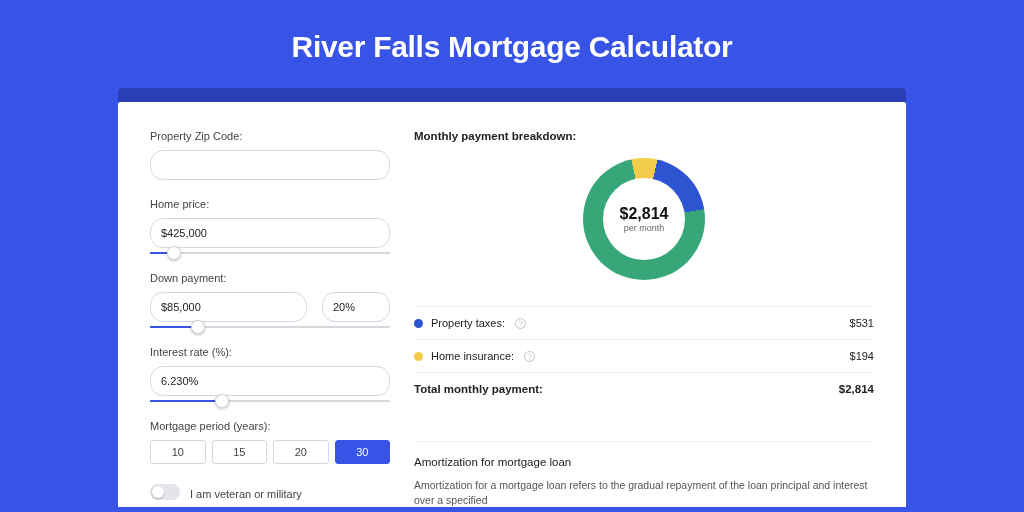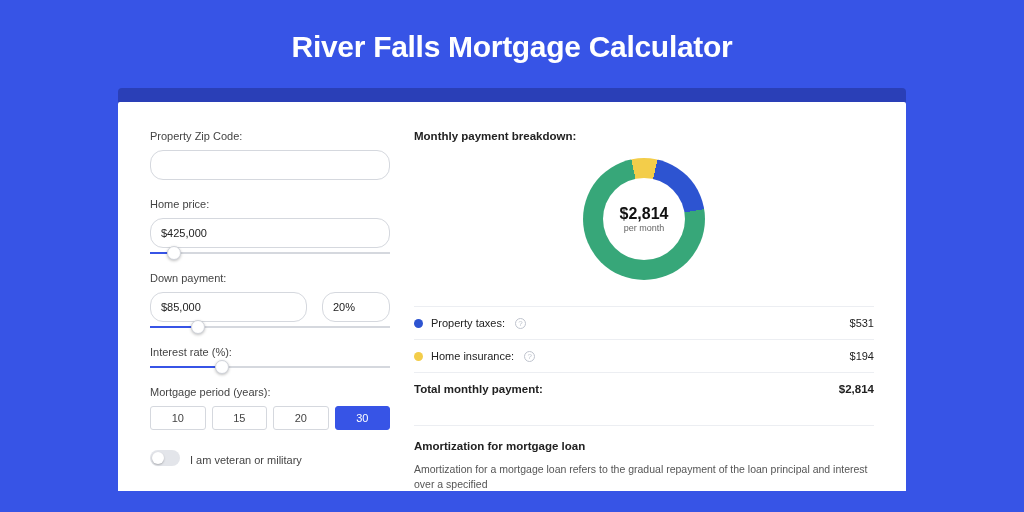--- a/index.html
+++ b/index.html
@@ -154,21 +154,21 @@
     margin-left: 2px;
   }
   .total-row {
     display: flex;
     justify-content: space-between;
     padding: 10px 0;
     border-top: 1px solid #eceef2;
     font-size: 11.5px;
     font-weight: 700;
   }
-  .amort-title { font-size: 11.5px; font-weight: 700; margin-top: 20px; border-top: 1px solid #eceef2; padding-top: 14px; }
+  .amort-title { font-size: 11.5px; font-weight: 400; margin-top: 36px; border-top: 1px solid #eceef2; padding-top: 14px; }
   .amort-body { font-size: 10.5px; color: #555; margin-top: 10px; line-height: 1.4; }
 </style>
 </head>
 <body>
 
 <h1 class="page-title">River Falls Mortgage Calculator</h1>
 
 <div class="card-back">
   <div class="card">
 
@@ -195,20 +195,21 @@
           <input class="input" value="20%" style="">
         </div>
         <div class="slider-track">
           <div class="slider-fill" style="width:20%"></div>
           <div class="slider-thumb" style="left:20%"></div>
         </div>
       </div>
 
       <div class="slider-field">
         <label class="flabel">Interest rate (%):</label>
+        <input class="input" value="6.230%" style="">
         <div class="slider-track">
           <div class="slider-fill" style="width:30%"></div>
           <div class="slider-thumb" style="left:30%"></div>
         </div>
       </div>
 
       <div class="field">
         <label class="flabel">Mortgage period (years):</label>
         <div class="periods">
           <div class="period-btn">10</div>

